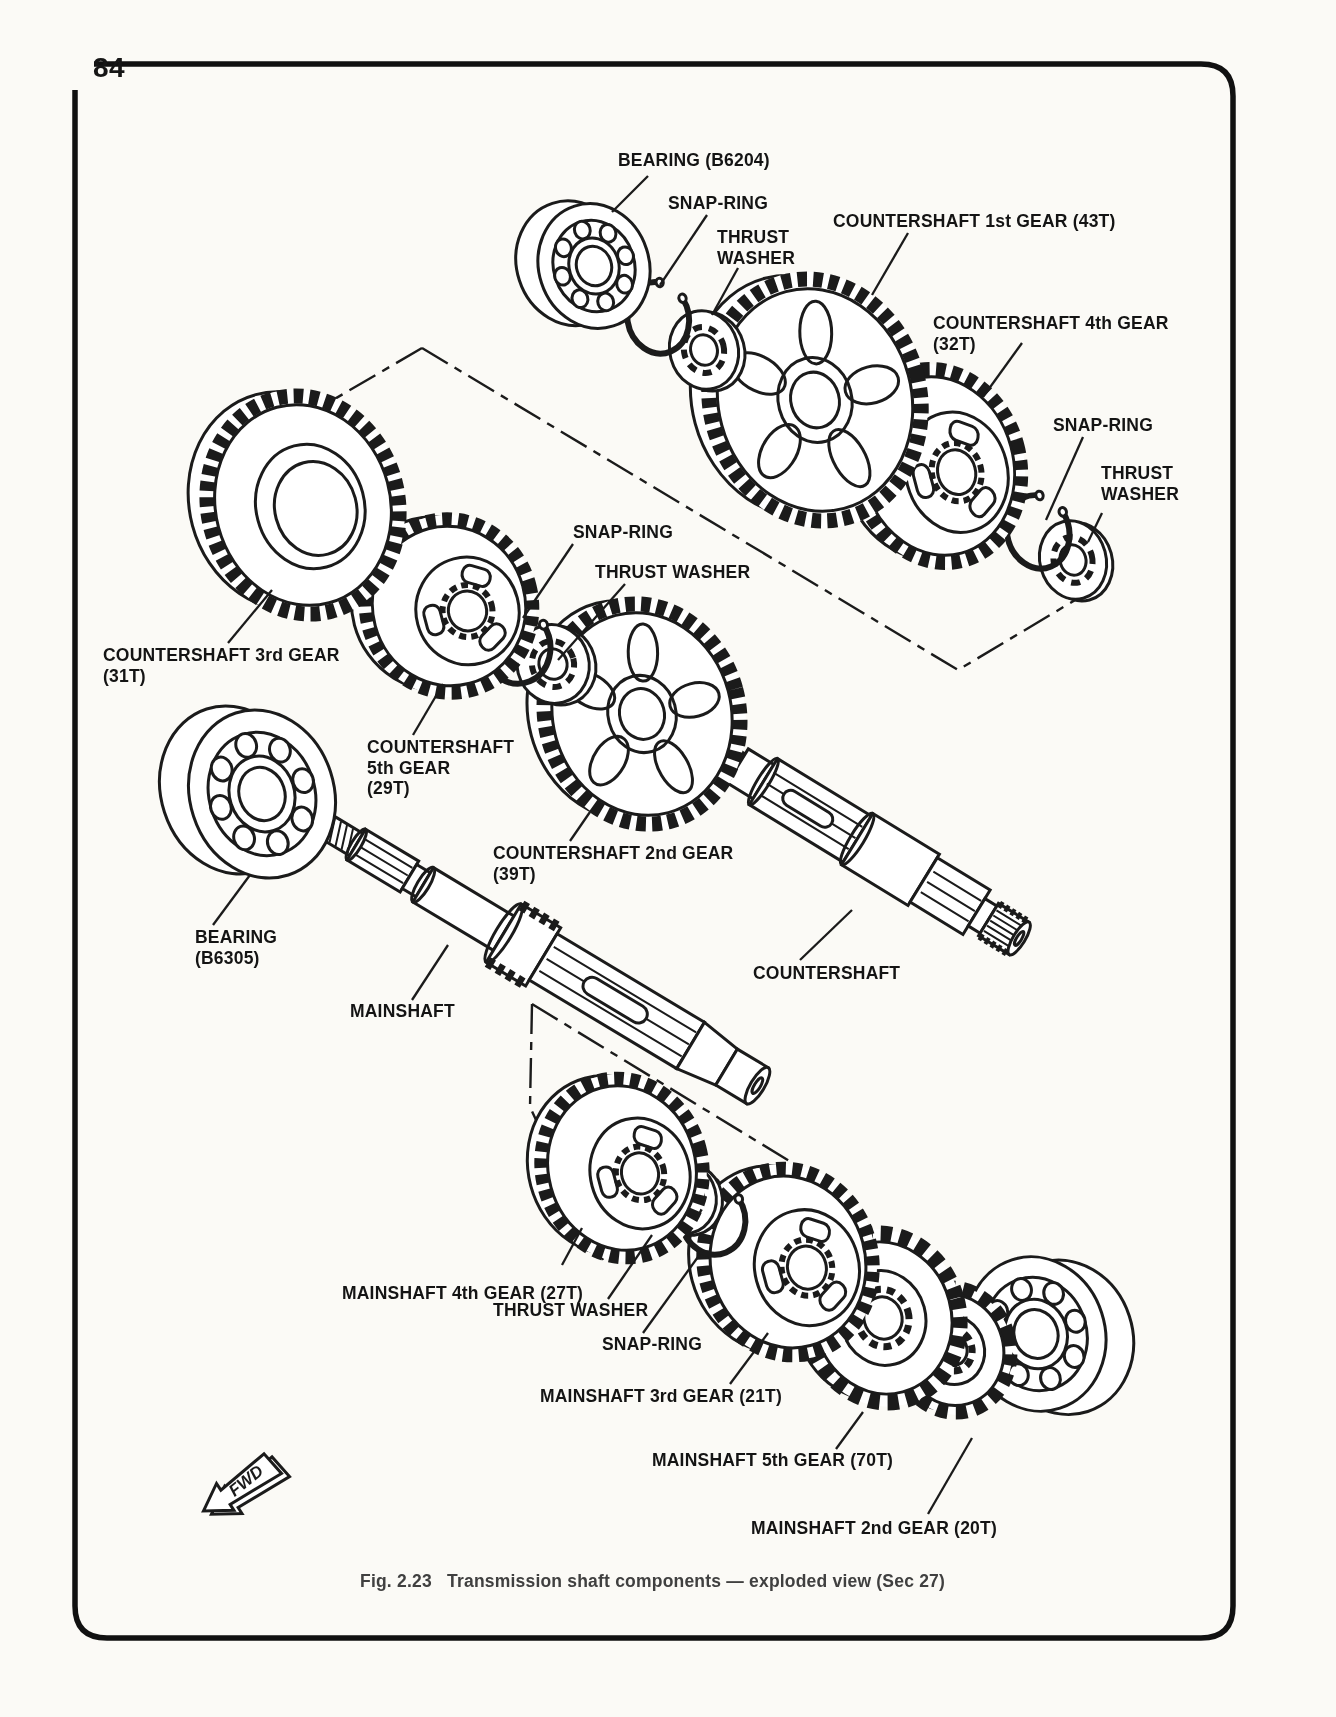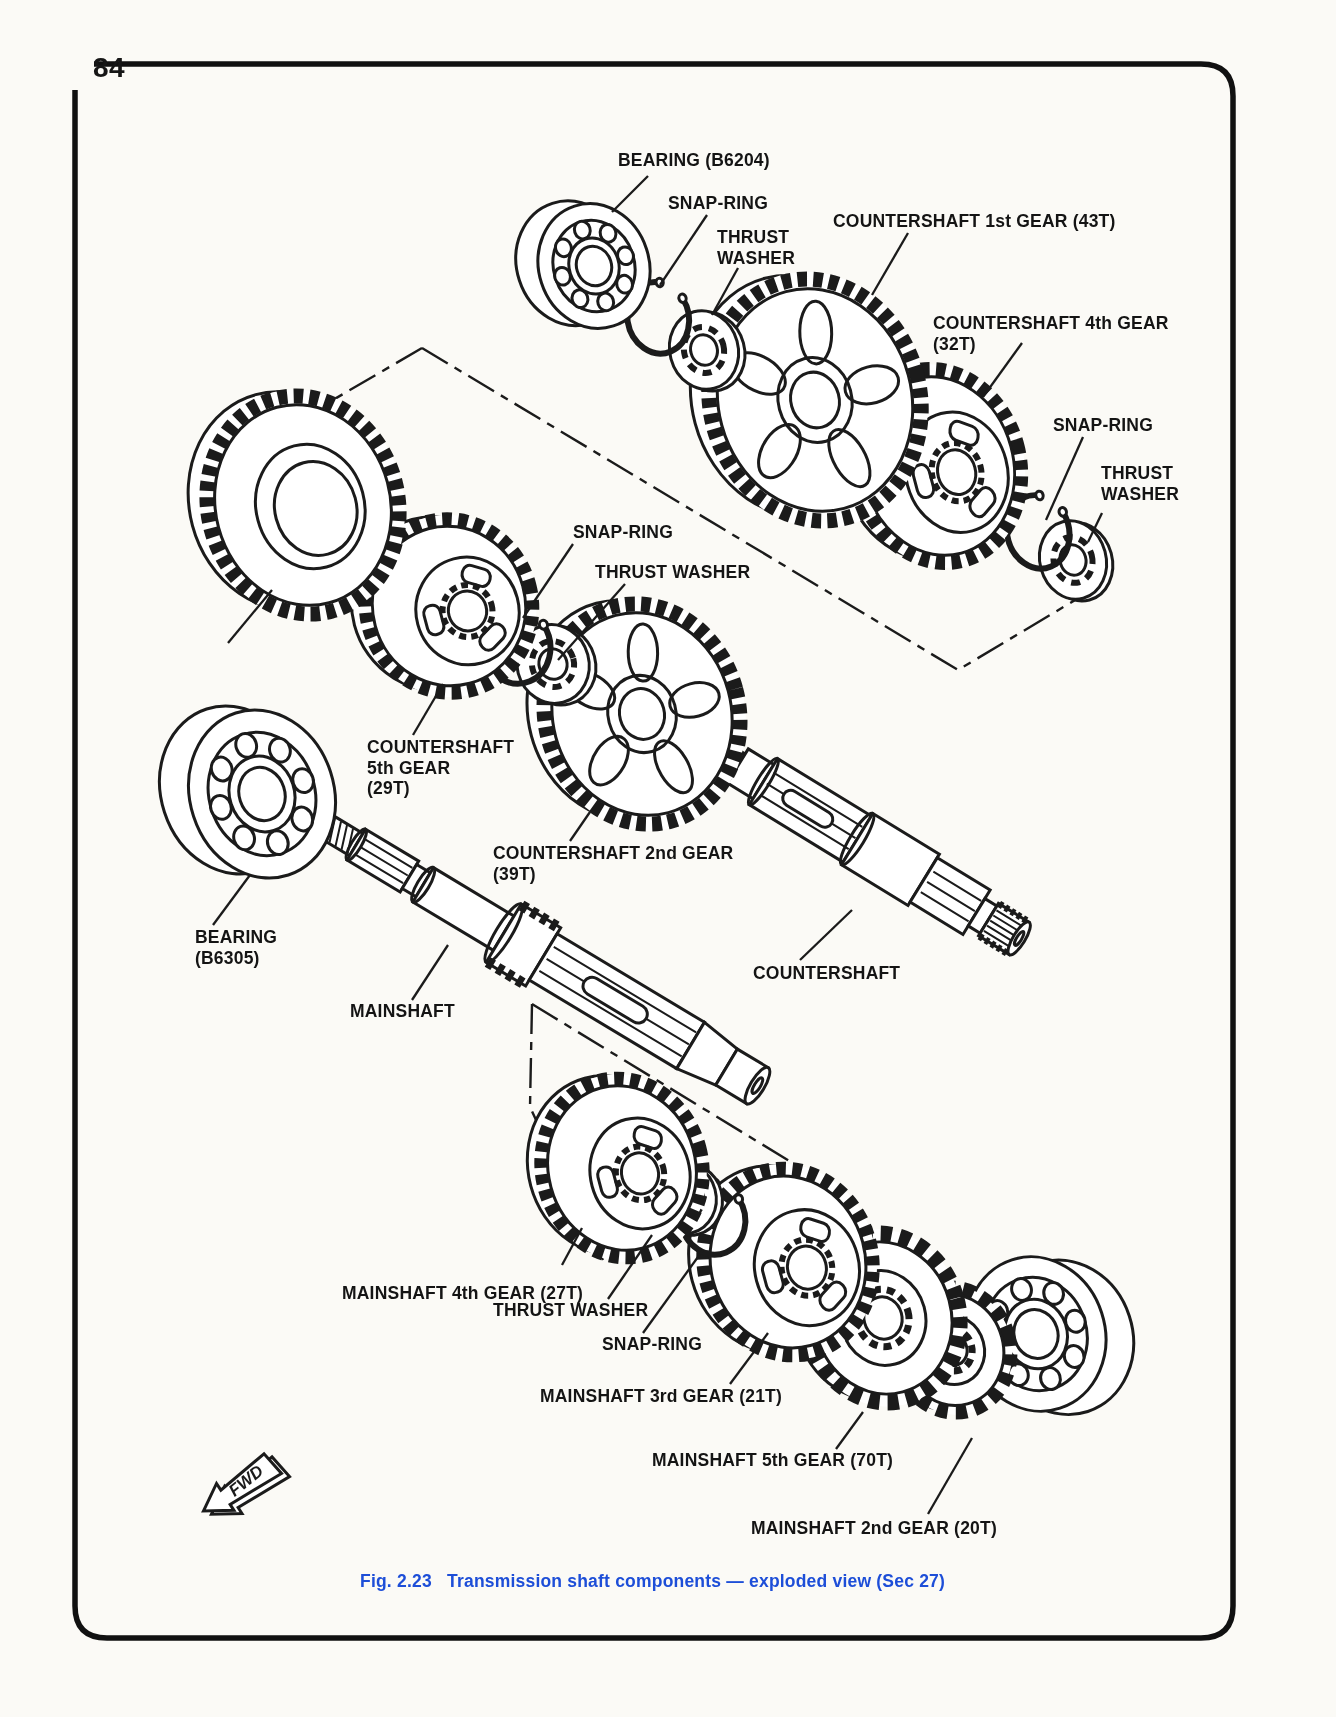--- a/index.html
+++ b/index.html
@@ -24,21 +24,21 @@
     font-size:28px;font-weight:bold;letter-spacing:0.5px;margin-left:29px;
   }
   #labels-layer{position:absolute;left:0;top:0;width:100%;height:100%;padding-left:36px;}
   .part-label{
     position:absolute;
     font-size:17.5px;font-weight:bold;line-height:20.5px;
     letter-spacing:0.2px;white-space:nowrap;color:#141414;
   }
   #caption{
     position:absolute;left:360px;top:1571px;
-    font-size:17.5px;font-weight:bold;letter-spacing:0.2px;white-space:pre;color:#1d4ed8;
+    font-size:17.5px;font-weight:bold;letter-spacing:0.2px;white-space:pre;color:#404040;
   }
   .fwd-text{font:italic bold 17px "Liberation Sans",sans-serif;fill:#1b1b1b;}
 </style>
 </head>
 <body>
 
 <div id="page">
 
   <svg viewBox="0 0 1336 1717">
     <defs>
@@ -242,20 +242,24 @@
         <div>COUNTERSHAFT 4th GEAR</div>
         <div>(32T)</div>
       </div>
       <div class="part-label" style="left: 1053px; top: 415px;">
         <div>SNAP-RING</div>
       </div>
       <div class="part-label" style="left: 1101px; top: 463px;">
         <div>THRUST</div>
         <div>WASHER</div>
       </div>
+      <div class="part-label" style="left: 103px; top: 645px;">
+        <div>COUNTERSHAFT 3rd GEAR</div>
+        <div>(31T)</div>
+      </div>
       <div class="part-label" style="left: 573px; top: 522px;">
         <div>SNAP-RING</div>
       </div>
       <div class="part-label" style="left: 595px; top: 562px;">
         <div>THRUST WASHER</div>
       </div>
       <div class="part-label" style="left: 367px; top: 737px;">
         <div>COUNTERSHAFT</div>
         <div>5th GEAR</div>
         <div>(29T)</div>

